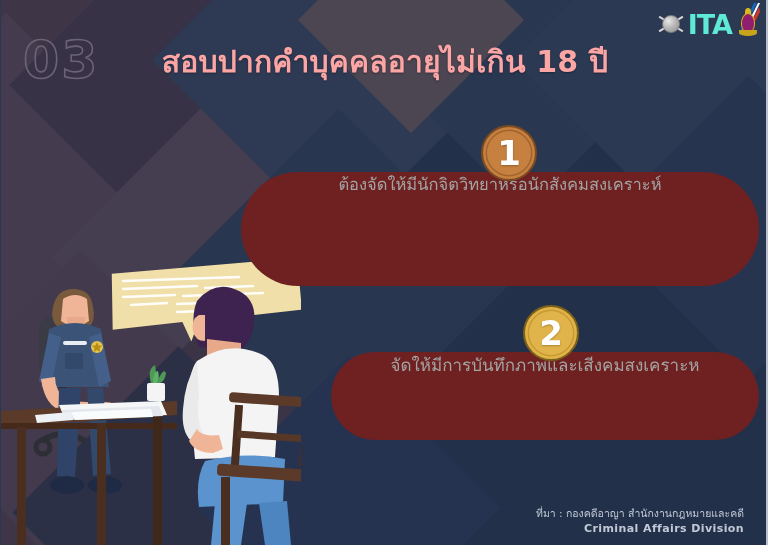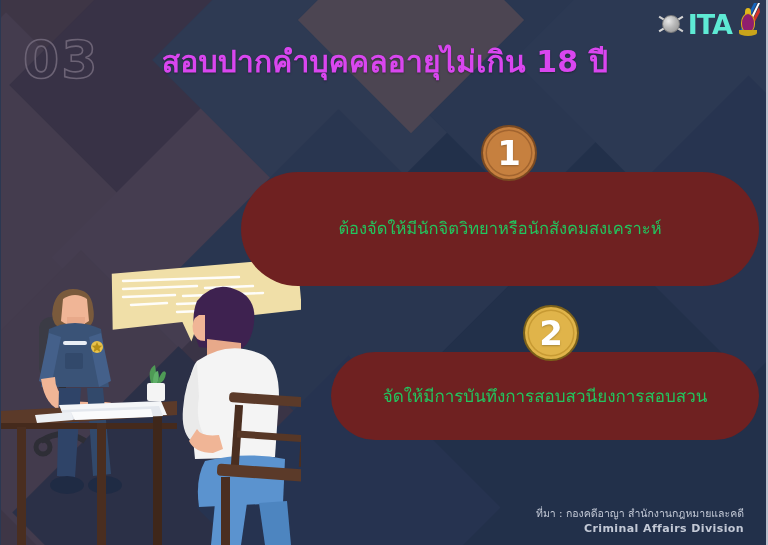--- a/index.html
+++ b/index.html
@@ -53,21 +53,21 @@
     position:absolute; left:22px; top:8px;
     font-size:52px; font-weight:bold; letter-spacing:2px;
     color:transparent;
     -webkit-text-stroke:1.6px #6f6678;
     font-family:"DejaVu Sans","Liberation Sans",sans-serif;
     opacity:.95;
     margin-top:22px;
   }
   .title{
     position:absolute; left:0; top:38px; width:768px;
-    text-align:center; color:#d946ef;
+    text-align:center; color:#fca5a5;
     font-size:30px; font-weight:bold; letter-spacing:.2px;
     text-shadow:0 1px 2px rgba(0,0,0,.35);
   }
 
   
   .logos{
     position:absolute; right:8px; top:6px; height:36px;
     display:flex; align-items:center; gap:4px; z-index:6;
   }
   .orb{ width:26px; height:26px; position:relative; }
@@ -108,22 +108,22 @@
   }
 
   
   .illus{ position:absolute; left:0; bottom:0; width:300px; height:290px; z-index:3;}
 
   
   .item{ position:absolute; z-index:5; }
   .pill{
     position:absolute; background:#6f2121;
     border-radius:78px;
-    display:flex; align-items:center; justify-content:center;
-    text-align:center; color:#22c55e; line-height:1.55;
+    display:flex; align-items:flex-start; justify-content:center;
+    text-align:center; color:#a3a3a3; line-height:1.55;
   }
   #pill1{ left:240px; top:172px; width:518px; height:114px; }
   #pill2{ left:330px; top:352px; width:428px; height:88px; }
   .pill .txt{ font-size:16.5px; padding:0 18px; }
   #pill2 .txt{ font-size:17px; }
 
   .badge{
     position:absolute; width:56px; height:56px; border-radius:50%;
     display:flex; align-items:center; justify-content:center;
     color:#fff; font-size:34px; font-weight:bold; line-height:1;
@@ -293,21 +293,21 @@
       </div>
     </div>
     <div class="badge" id="badge1">
       <span>1</span>
     </div>
   </div>
 
   <div class="item">
     <div class="pill" id="pill2">
       <div class="txt">
-        <div>จัดให้มีการบันทึงการสอบสวนียงการสอบสวน</div>
+        <div>จัดให้มีการบันทึกภาพและเสีงคมสงเคราะห</div>
       </div>
     </div>
     <div class="badge" id="badge2">
       <span>2</span>
     </div>
   </div>
 
   <div class="footer">
     <div class="l1">ที่มา : กองคดีอาญา สำนักงานกฎหมายและคดี</div>
     <div class="l2">Criminal Affairs Division</div>

